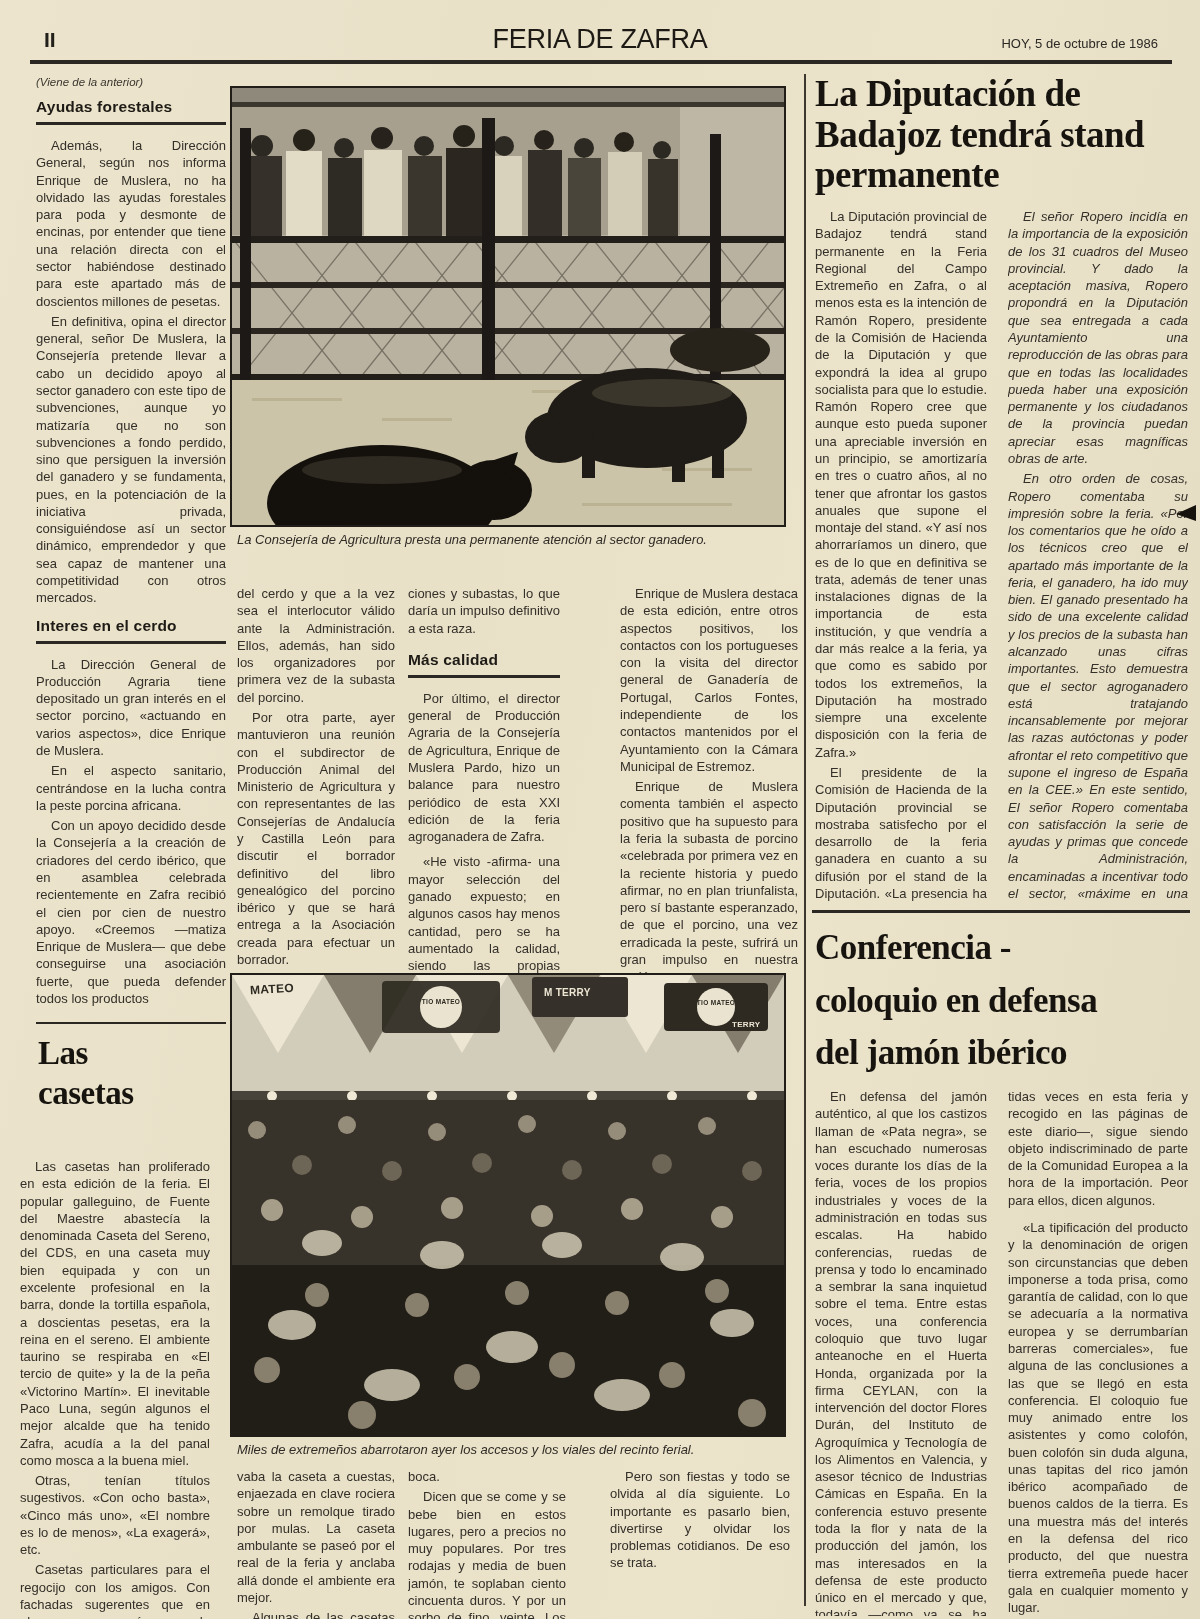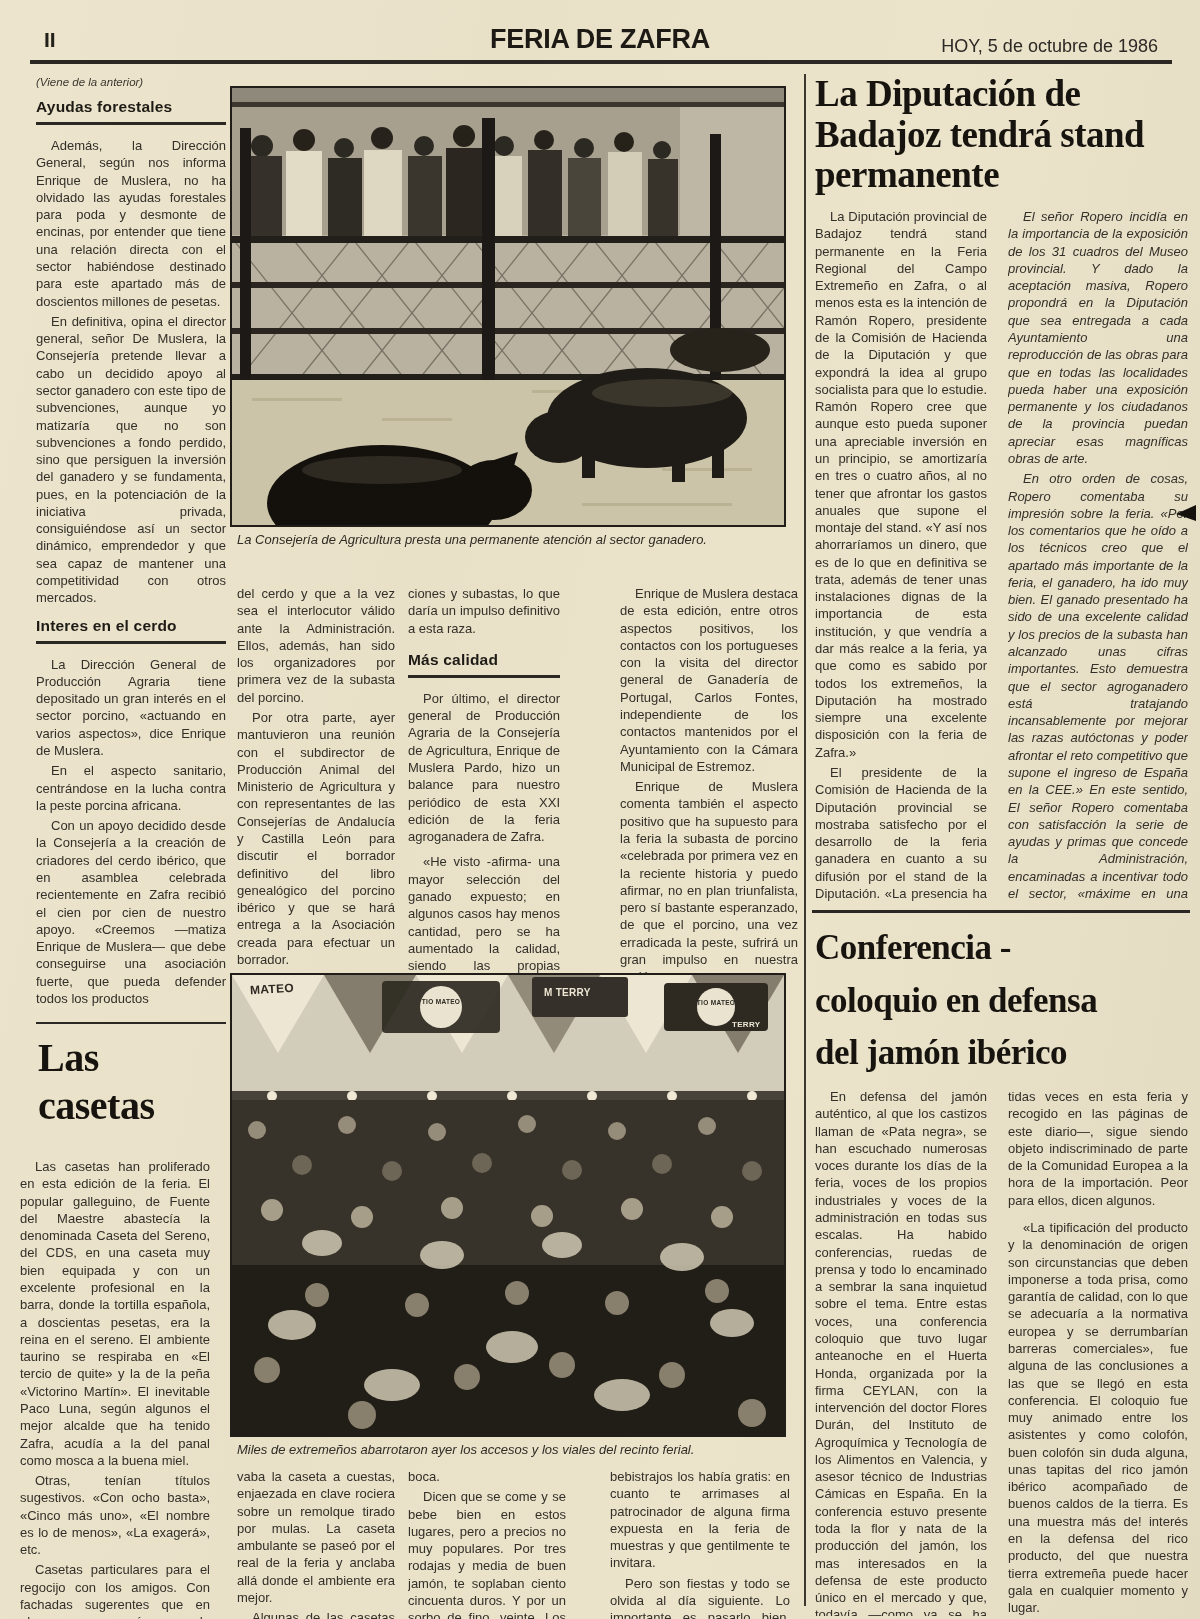--- a/index.html
+++ b/index.html
@@ -1,34 +1,34 @@
 <!DOCTYPE html>
 <html><head>
 <meta charset="utf-8">
 <style>
   html,body{margin:0;padding:0;background:#cfc8b2;}
   .page{position:relative;width:1200px;height:1619px;overflow:hidden;margin:0 auto;
     background:linear-gradient(100deg,#ece4cc 0%,#e8e0c7 35%,#ebe3ca 65%,#e3dbc1 100%);
     font-family:"Liberation Sans",sans-serif;color:#332f29;}
   .abs{position:absolute;}
   .masthead-num{font-size:21px;font-weight:bold;color:#22201b;}
-  .masthead-title{width:100%;text-align:center;font-size:27px;font-weight:bold;color:#1d1a15;letter-spacing:-0.3px;}
-  .masthead-date{font-size:18px;color:#2c2924;}
+  .masthead-title{width:100%;text-align:center;font-size:27px;font-weight:normal;color:#1d1a15;letter-spacing:-0.3px;}
+  .masthead-date{font-size:13px;color:#2c2924;}
   .rule-h{background:#2b2722;}
   .rule-v{background:#3c382f;}
   .cont-note{font-style:italic;font-size:11.5px;color:#3a362f;}
   .col{overflow:hidden;}
   .col p{font-size:13px;line-height:1.33;text-align:justify;margin:0 0 3px 0;text-indent:15px;}
   .col p.noindent{text-indent:0;}
   .col-heading{font-size:15.5px;font-weight:bold;color:#1e1b16;letter-spacing:.2px;
     border-bottom:3px solid #2b2722;padding-bottom:6px;margin:10px 0 12px 0;}
   .headline{font-family:"Liberation Serif",serif;font-weight:bold;color:#17140f;letter-spacing:-0.5px;}
   .hl-dip{font-size:37px;line-height:1.1;}
   .hl-conf{font-size:35px;line-height:1.5;}
-  .hl-cas{font-size:40px;line-height:1.2;}
+  .hl-cas{font-size:33px;line-height:1.2;}
   .caption{font-style:italic;font-size:13px;color:#2f2b25;}
   .photo{background:#b9b2a1;box-shadow:0 0 0 2px #211e19;}
   .banner-label{position:absolute;font-weight:bold;letter-spacing:.3px;line-height:1.05;text-align:center;}
   .arrow-left{width:0;height:0;border-top:9px solid transparent;border-bottom:7px solid transparent;border-right:20px solid #15120e;}
 </style>
 </head>
 <body>
 
 <div class="page">
 
@@ -267,17 +267,16 @@
   <div class="abs col" style="left:237px;top:1468px;width:158px;height:151px;">
     <p class="noindent">vaba la caseta a cuestas, enjaezada en clave rociera sobre un remolque tirado por mulas. La caseta ambulante se paseó por el real de la feria y anclaba allá donde el ambiente era mejor.</p>
     <p>Algunas de las casetas fueron visitadas por el negro, que cubría sus vergüenzas con taparrabos y apagaba antorchas encendidas, con la</p>
   </div>
   <div class="abs col" style="left:408px;top:1468px;width:158px;height:151px;">
     <p class="noindent">boca.</p>
     <p>Dicen que se come y se bebe bien en estos lugares, pero a precios no muy populares. Por tres rodajas y media de buen jamón, te soplaban ciento cincuenta duros. Y por un sorbo de fino, veinte. Los cubatas se disparaban y el güisqui era casi prohibitivo a quinientas el lingotazo.</p>
 
   </div>
   <div class="abs col" style="left:610px;top:1468px;width:180px;height:151px;">
-    <p class="noindent">bebistrajos los había gratis: en cuanto te arrimases al patrocinador de alguna firma expuesta en la feria de muestras y que gentilmente te invitara.</p>
     <p>Pero son fiestas y todo se olvida al día siguiente. Lo importante es pasarlo bien, divertirse y olvidar los problemas cotidianos. De eso se trata.</p>
   </div>
 
 </div>
 
 </body></html>

